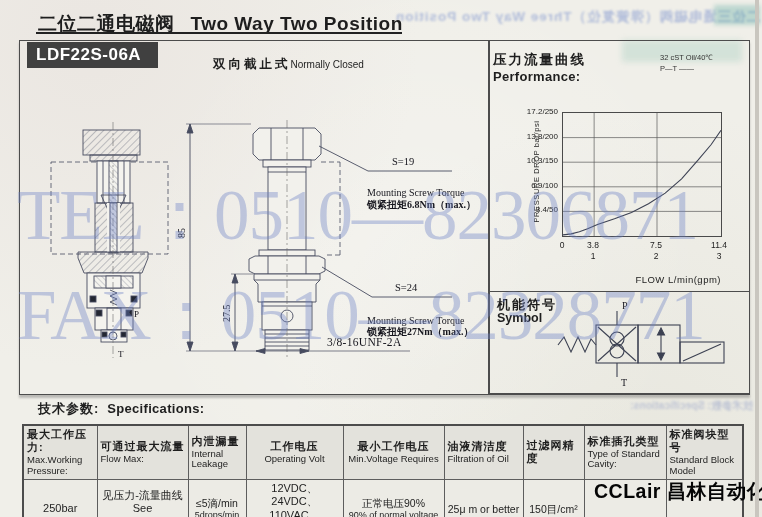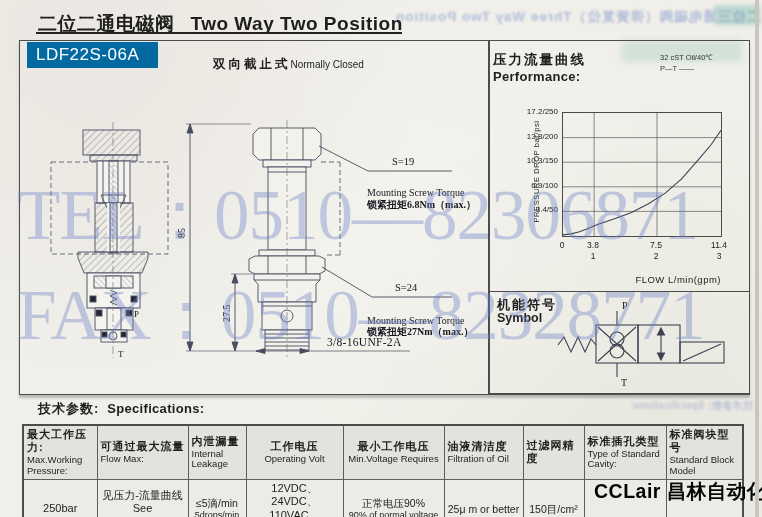--- a/index.html
+++ b/index.html
@@ -15,22 +15,22 @@
       radial-gradient(circle at 85% 90%, rgba(200,200,180,.20), transparent 45%),
       radial-gradient(circle at 55% 50%, rgba(255,255,255,.25), transparent 60%),
       #f0efe9;}
   .page-edge{left:755px;top:0;width:4px;height:517px;background:#c9c6bf;}
 
   
   .hdr{left:38px;top:11px;font-size:19px;font-weight:bold;letter-spacing:.5px;white-space:nowrap;}
   .hdr .en{margin-left:16px;}
   .hdr-rule{left:36px;top:32px;width:366px;height:2px;background:#222;}
 
-  .model-box{left:27px;top:42px;width:131px;height:26px;background:#0369a1;color:#fff;
-    font-size:17px;font-weight:normal;line-height:26px;padding-left:9px;letter-spacing:.5px;box-sizing:border-box;}
+  .model-box{left:27px;top:42px;width:131px;height:26px;background:#404040;color:#fff;
+    font-size:17px;font-weight:bold;line-height:26px;padding-left:9px;letter-spacing:.5px;box-sizing:border-box;}
   .variant{left:213px;top:56px;font-size:12.5px;font-weight:bold;letter-spacing:3px;white-space:nowrap;}
   .variant .en{font-size:10px;font-weight:normal;letter-spacing:0;}
 
   
   .frame{left:19px;top:40px;width:731px;height:355px;border:1.5px solid #4c4c4c;box-sizing:border-box;
          box-shadow:0 3px 2px rgba(90,90,90,.35);}
   .vdivider{left:488px;top:40px;width:1.5px;height:355px;background:#4c4c4c;}
   .sym-panel{left:488px;top:291px;width:262px;height:103px;border:1.5px solid #4c4c4c;box-sizing:border-box;}
 
   

